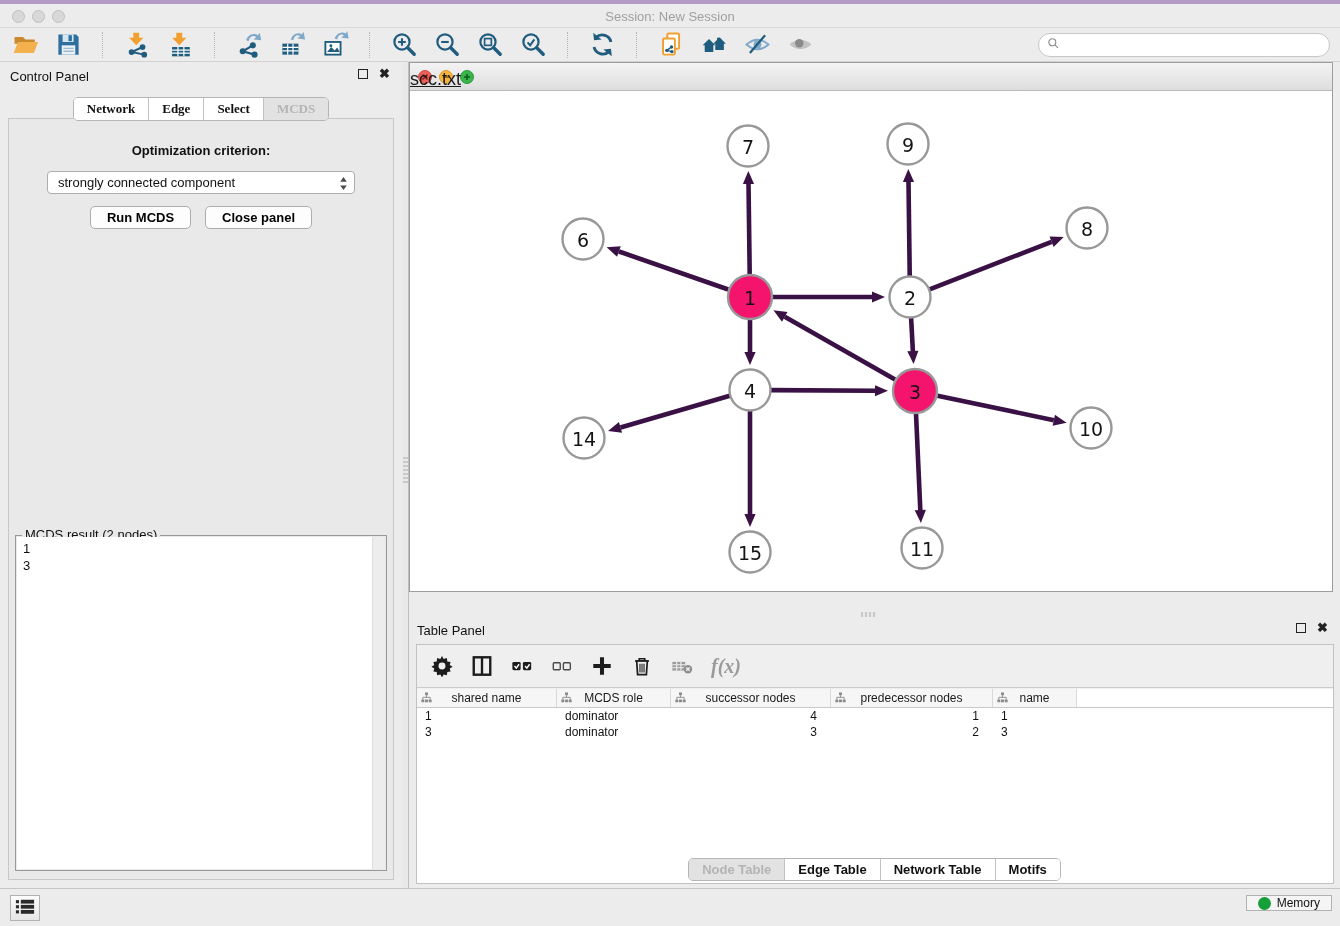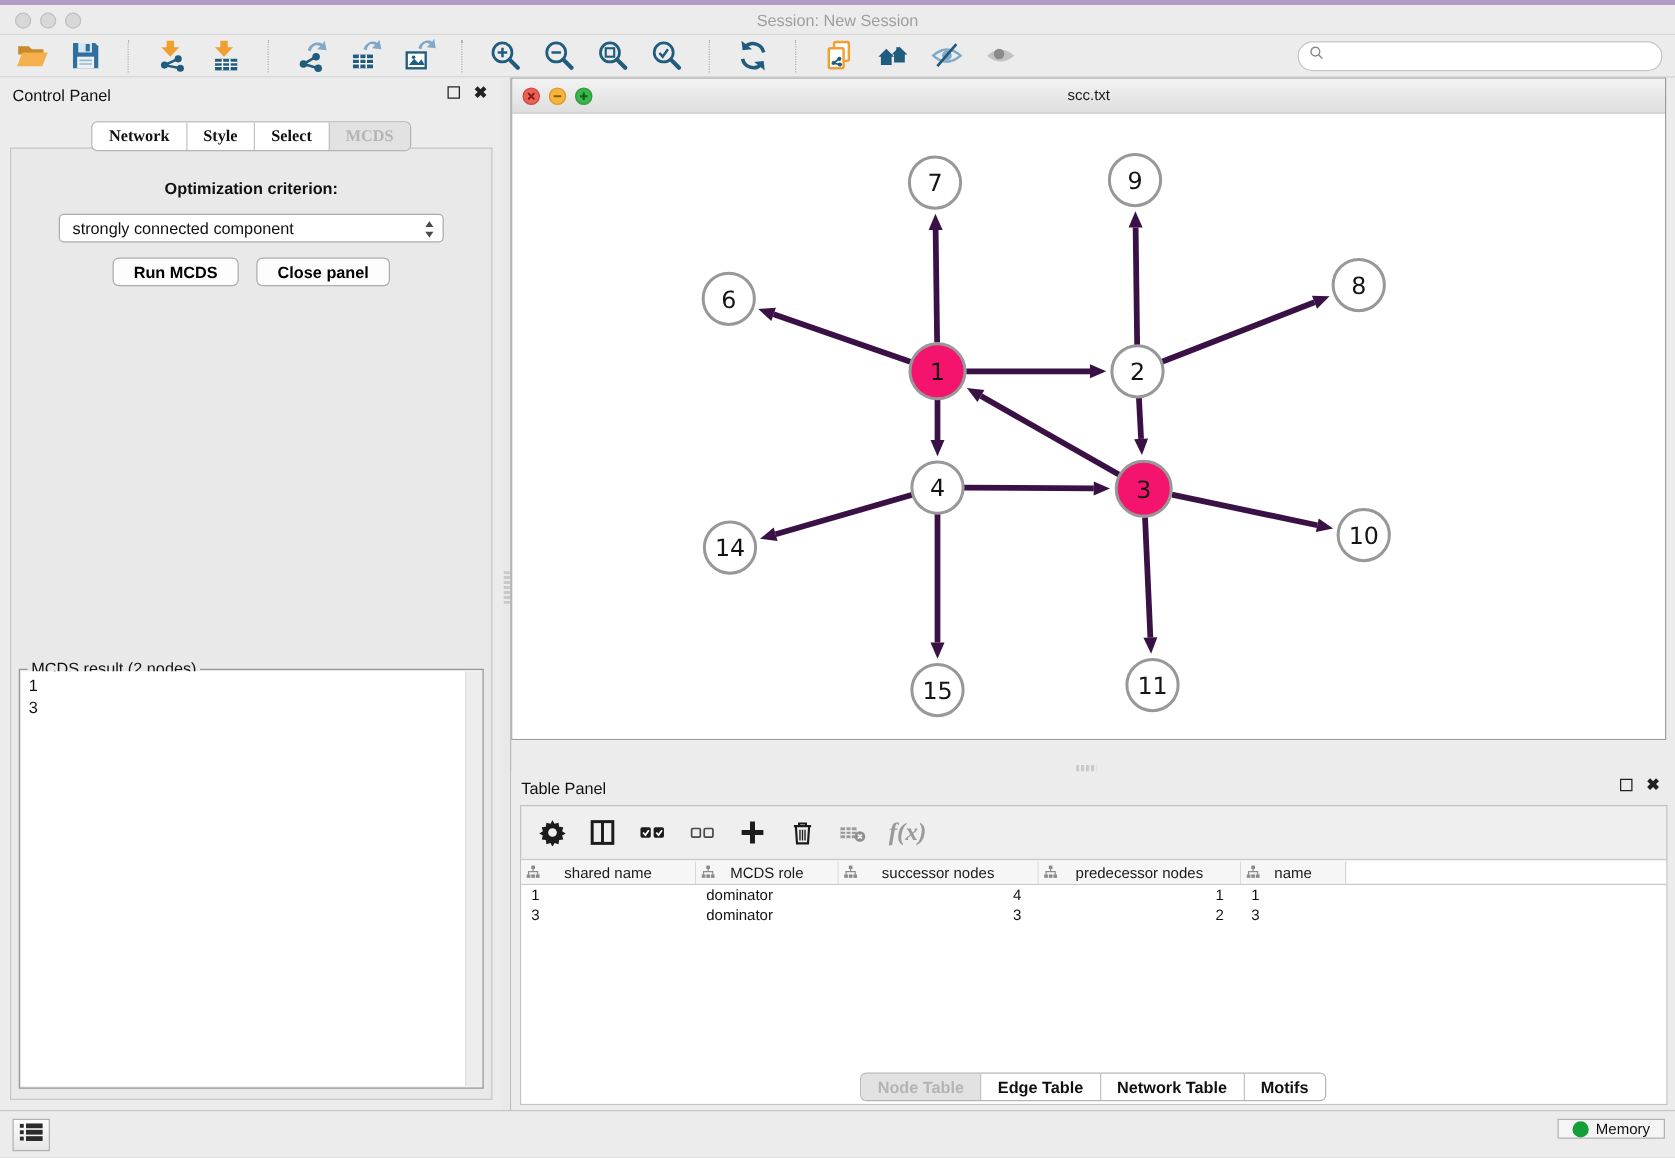--- a/index.html
+++ b/index.html
@@ -54,21 +54,21 @@
   
   .v-splitter { position:absolute; left:402px; top:62px; width:7px; bottom:38px; background:#e9e9e9; border-right:1px solid #bdbdbd; }
   .v-grip { position:absolute; left:1px; top:395px; width:5px; height:26px;
     background:repeating-linear-gradient(#c9c9c9 0 2px, #e9e9e9 2px 4px); }
   .h-grip { position:absolute; left:452px; top:-4px; width:16px; height:5px;
     background:repeating-linear-gradient(90deg,#c9c9c9 0 2px, #e9e9e9 2px 4px); }
 
   
   .network-window { position:absolute; left:409px; top:62px; width:924px; height:530px; background:#fff; border:1px solid #9e9e9e; }
   .nw-titlebar { position:relative; height:28px; background:linear-gradient(#f3f3f3,#dedede); border-bottom:1px solid #b9b9b9; }
-  .nw-titlebar .title { position:absolute; left:0; right:0; top:6px; text-align:center; font-size:12px; color:#1a1a1a; }
+  .nw-titlebar .title { position:absolute; left:0; right:0; top:6px; text-align:left; font-size:18px; color:#1a1a1a;text-decoration:underline; }
   .traffic { position:absolute; left:8px; top:7px; display:flex; gap:7px; }
   .tl { width:14px; height:14px; border-radius:50%; display:flex; align-items:center; justify-content:center; }
   .tl svg { width:8px; height:8px; }
   .tl.red { background:#ec605a; border:1px solid #d2453e; }
   .tl.yellow { background:#f6b33e; border:1px solid #dd9a27; }
   .tl.green { background:#39b54a; border:1px solid #2d9a3b; }
   .nw-canvas { position:relative; width:922px; height:500px; background:#fff; }
   .nw-canvas svg { position:absolute; left:0; top:0; }
 
   
@@ -257,21 +257,21 @@
     <div class="cp-header">
       <div class="cp-title">Control Panel</div>
       <div class="win-btns">
         <div class="float-btn"></div>
         <div class="close-btn">✖</div>
       </div>
     </div>
     <div class="cp-tabs">
         <div class="seg" id="control-tabs">
           <div class="seg-item">Network</div>
-          <div class="seg-item">Style</div>
+          <div class="seg-item">Edge</div>
           <div class="seg-item">Select</div>
           <div class="seg-item disabled-active">MCDS</div>
         </div>
       </div>
     <div class="cp-content">
       <div class="opt-label">Optimization criterion:</div>
       <div class="dropdown">
         <span>strongly connected component</span>
         <span class="stepper">
           <svg viewBox="0 0 9 16" width="9" height="15">

